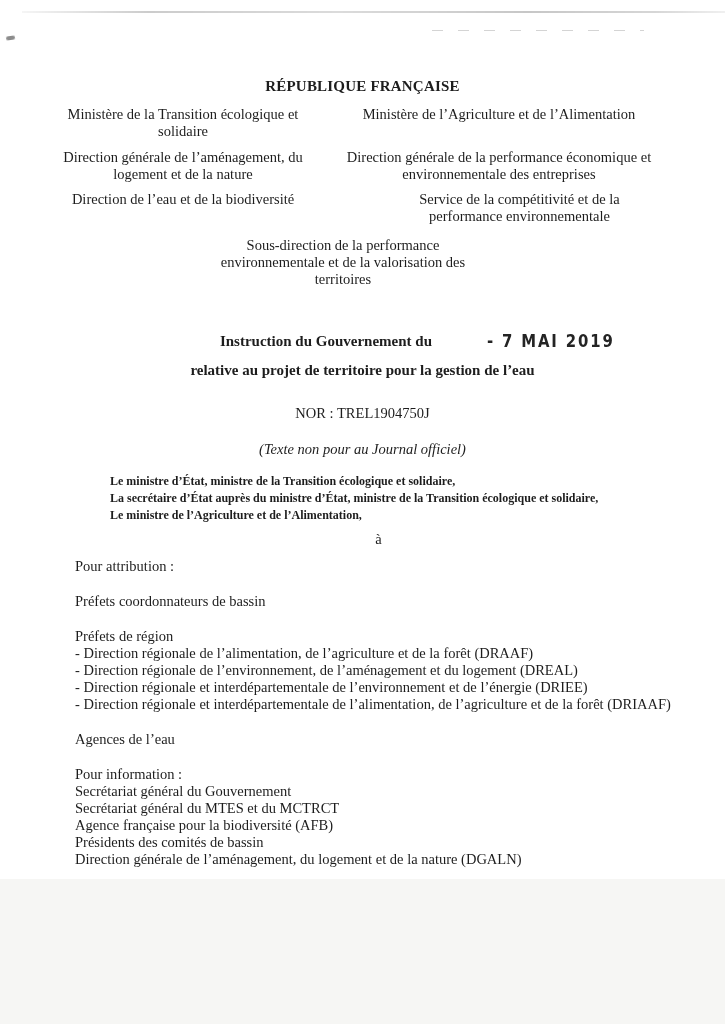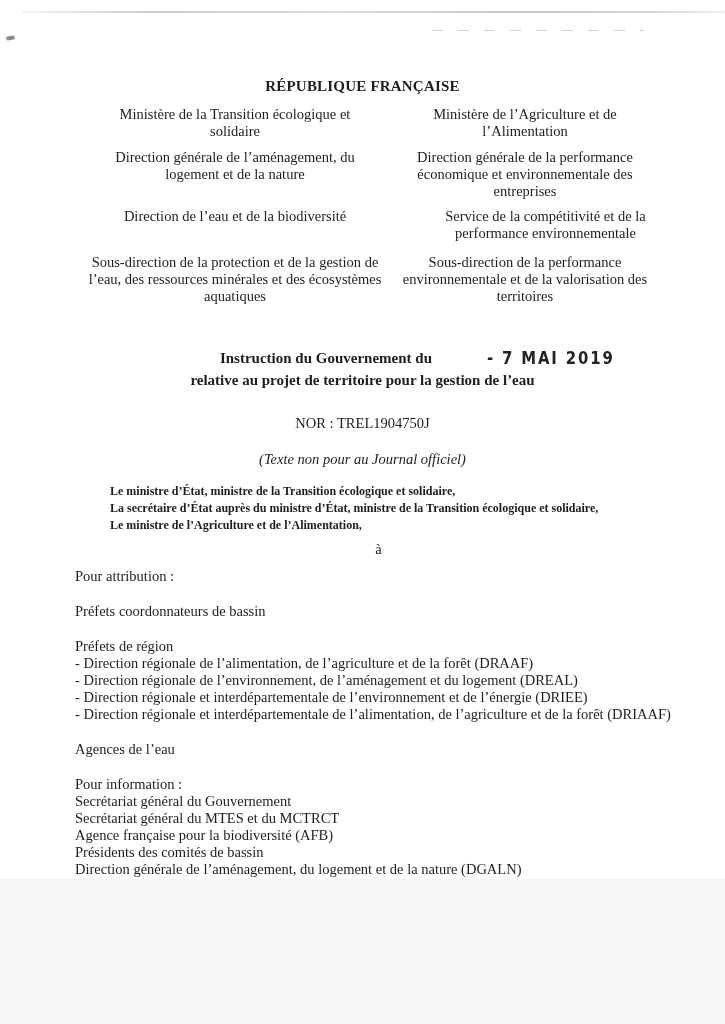--- a/index.html
+++ b/index.html
@@ -42,21 +42,21 @@
     position:absolute;top:12px;left:30px;right:20px;height:2.6px;
     background:repeating-linear-gradient(90deg,transparent 0 22px,rgba(80,80,80,.22) 22px 40px,transparent 40px 71px,rgba(80,80,80,.14) 71px 95px);
     filter:blur(.7px);
   }
   
   .republique{
     margin-top:78px;text-align:center;
     font-weight:bold;font-size:15px;letter-spacing:.2px;
   }
   .cols{margin-top:11px;}
-  .row{display:flex;padding:0 72px 0 53px;margin-left:32px;}
+  .row{display:flex;padding:0 72px 0 33px;}
   .cell{display:flex;justify-content:center;}
   .cell.left{width:300px;margin-right:12px;}
   .cell.right{flex:1;}
   .h-item{text-align:center;font-size:14.5px;line-height:17px;}
   .w270{max-width:272px;}
   .w250{max-width:252px;}
   .w305{max-width:308px;}
   .w310{max-width:312px;}
   .w290{max-width:292px;}
   .r1{margin-bottom:9px;}
@@ -65,21 +65,21 @@
   .title-block{margin-top:44px;}
   .title-line1{position:relative;text-align:center;font-weight:bold;font-size:15px;line-height:19px;}
   .title-prefix{display:inline-block;margin-right:73px;}
   .stamp{
     position:absolute;left:487px;top:-1px;
     font-family:"DejaVu Sans","Liberation Sans",sans-serif;
     font-weight:bold;font-size:16px;letter-spacing:2px;
     color:#242424;white-space:nowrap;
     transform:scale(.93,1.06);transform-origin:left top;
   }
-  .title-line2{text-align:center;font-weight:bold;font-size:15px;line-height:19px;margin-top:3px;}
+  .title-line2{text-align:center;font-weight:bold;font-size:15px;line-height:19px;margin-top:10px;}
   .nor{text-align:center;font-size:14.5px;margin-top:25px;}
   .note{text-align:center;font-style:italic;font-size:14.5px;margin-top:19px;}
   .signatories{margin:15px 0 0 110px;width:578px;font-weight:bold;font-size:12px;line-height:17px;}
   .addressee{text-align:center;font-size:14.5px;margin-top:7px;padding-left:32px;}
   .body-text{margin-left:75px;width:604px;font-size:14.5px;line-height:17px;margin-top:10px;}
   .sec{margin-bottom:18px;}
   .sec:last-child{margin-bottom:0;}
   .page-number{text-align:center;font-size:14px;margin-top:15px;}
   .line{min-height:17px;}
 </style>
@@ -113,23 +113,20 @@
     </div>
     <div class="row r3">
       <div class="cell left">
           <div class="h-item w270">Direction de l’eau et de la biodiversité</div>
         </div>
       <div class="cell right">
           <div class="h-item w310">Service de la compétitivité et de la performance environnementale</div>
         </div>
     </div>
     <div class="row">
-      <div class="cell left">
-          <div class="h-item w310">Sous-direction de la protection et de la gestion de l’eau, des ressources minérales et des écosystèmes aquatiques</div>
-        </div>
       <div class="cell right">
           <div class="h-item w290">Sous-direction de la performance environnementale et de la valorisation des territoires</div>
         </div>
     </div>
   </div>
 
   <div class="title-block">
     <div class="title-line1">
       <span class="title-prefix">Instruction du Gouvernement du</span>
       <span class="stamp">- 7 MAI 2019</span>

